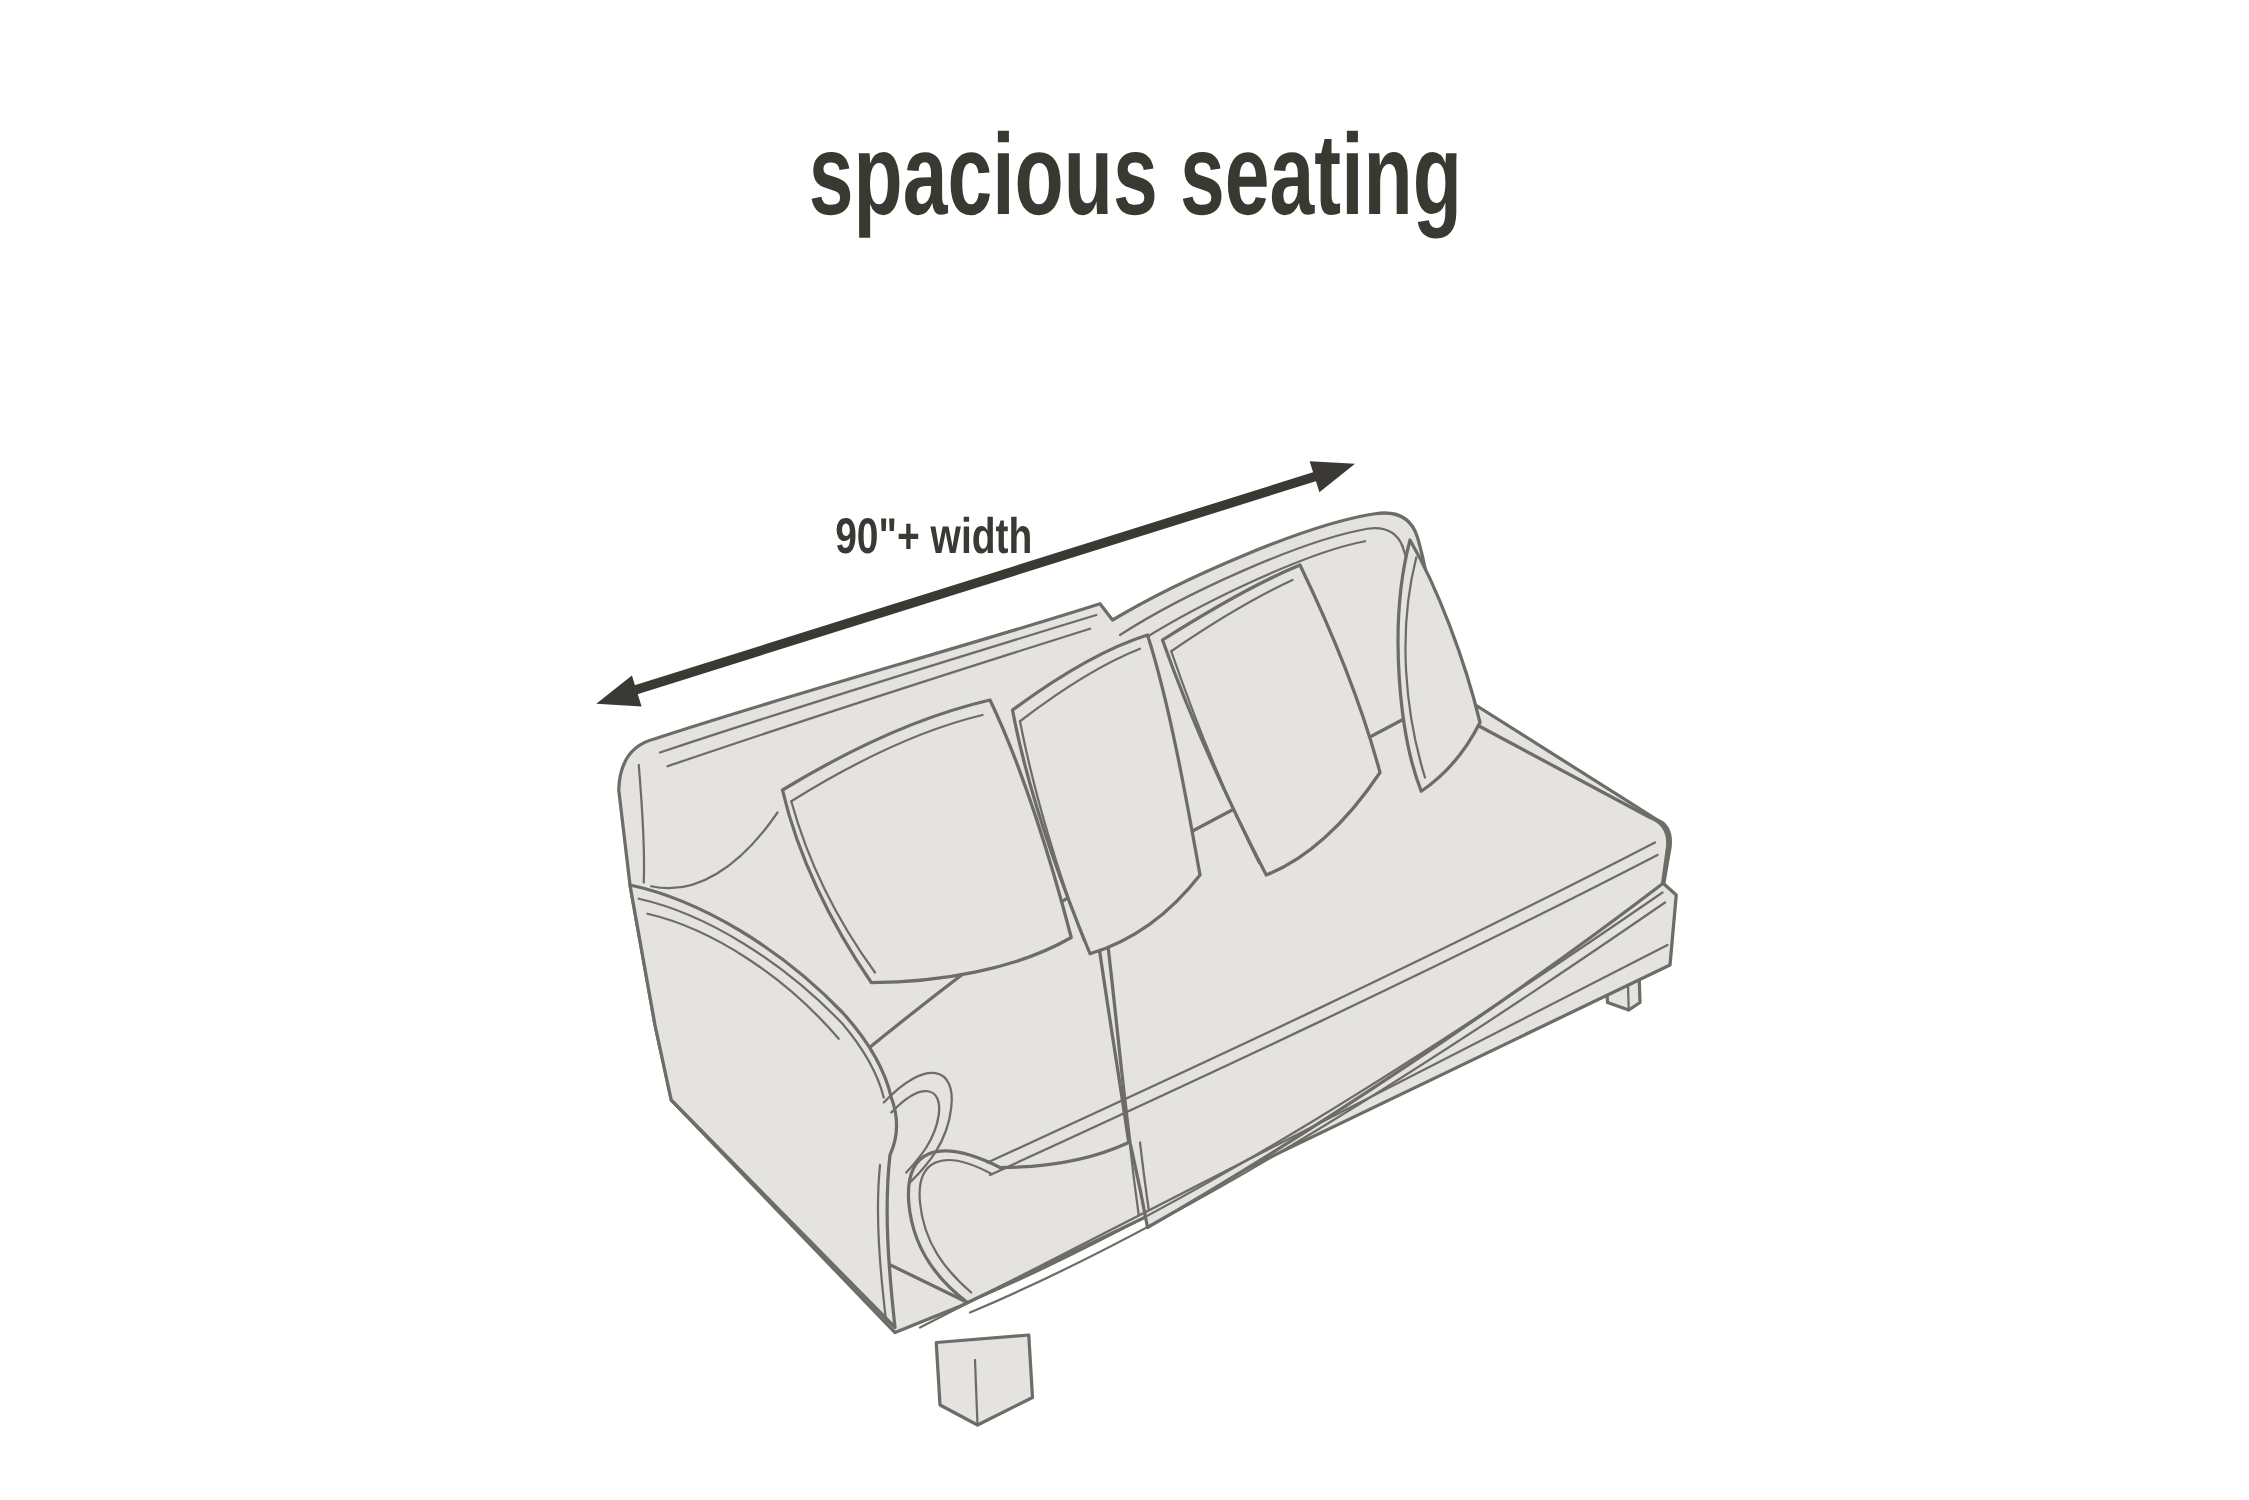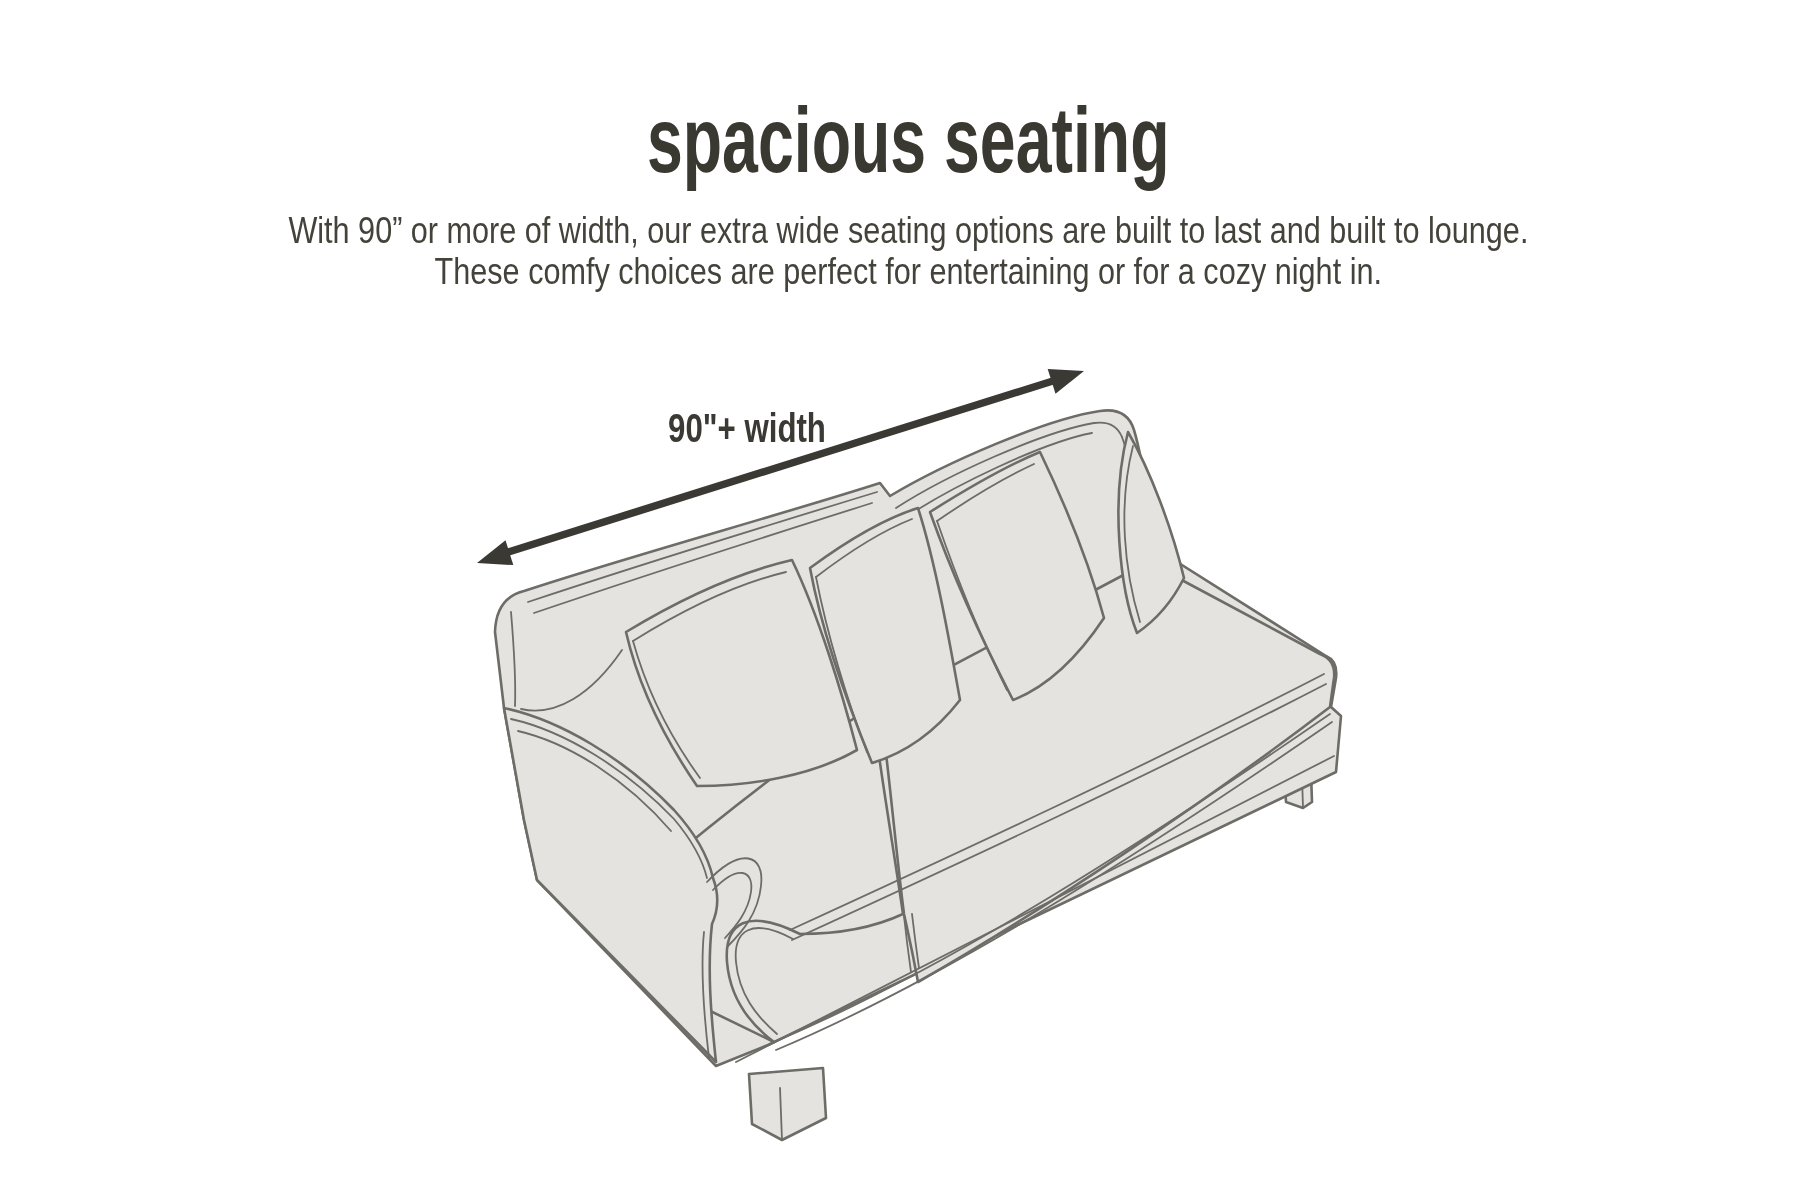--- a/index.html
+++ b/index.html
@@ -44,24 +44,20 @@
 </style>
 </head>
 <body>
 
 <div id="page">
 
   <div id="title-band" class="center-band">
     <span class="txt">spacious seating</span>
   </div>
 
-  <div id="subtitle-band" class="center-band">
-    <div><span class="txt">With 90” or more of width, our extra wide seating options are built to last and built to lounge.</span></div>
-    <div><span class="txt">These comfy choices are perfect for entertaining or for a cozy night in.</span></div>
-  </div>
 
   <svg id="illustration" viewBox="0 0 1799 1200" xmlns="http://www.w3.org/2000/svg">
 
     <g>
 
       <g>
         <path class="outline" d="M 749 1074 L 752 1124 L 782 1140 L 826 1118 L 823 1068 Z"></path>
         <path class="piping" d="M 780 1088 L 782 1140"></path>
         <path class="outline" d="M 1284 770 L 1286 802 L 1303 808 L 1312 802 L 1311 772 Z"></path>
         <path class="piping" d="M 1302 776 L 1303 808"></path>

